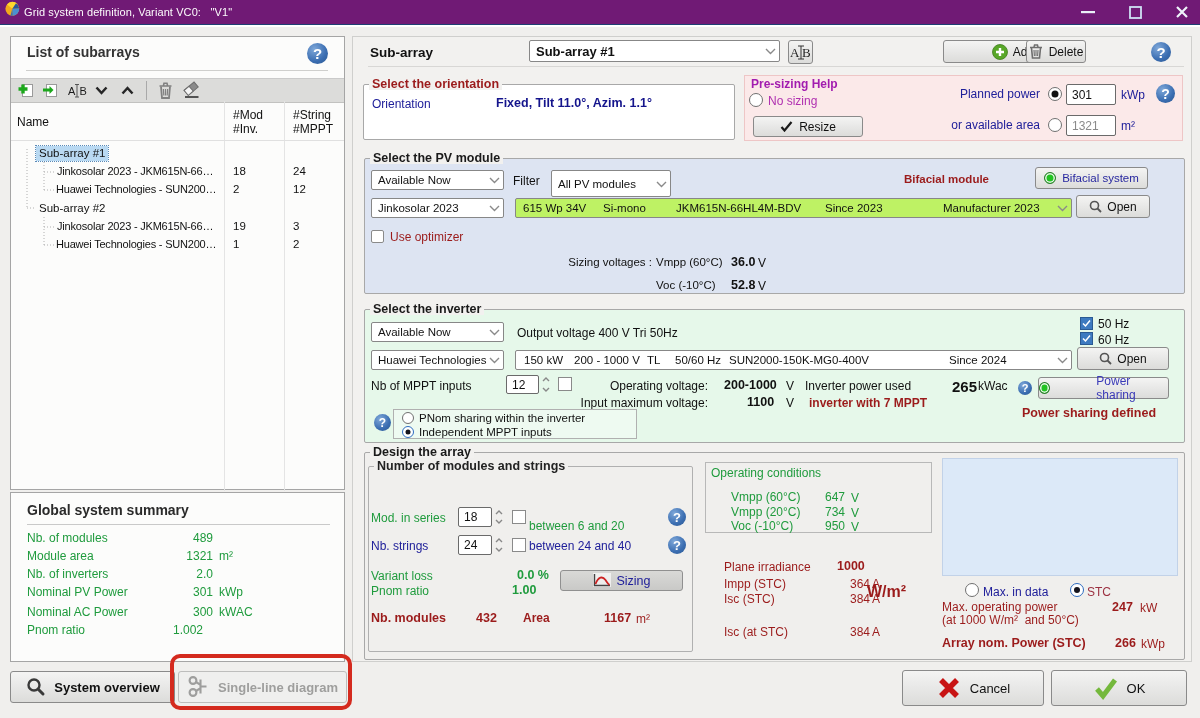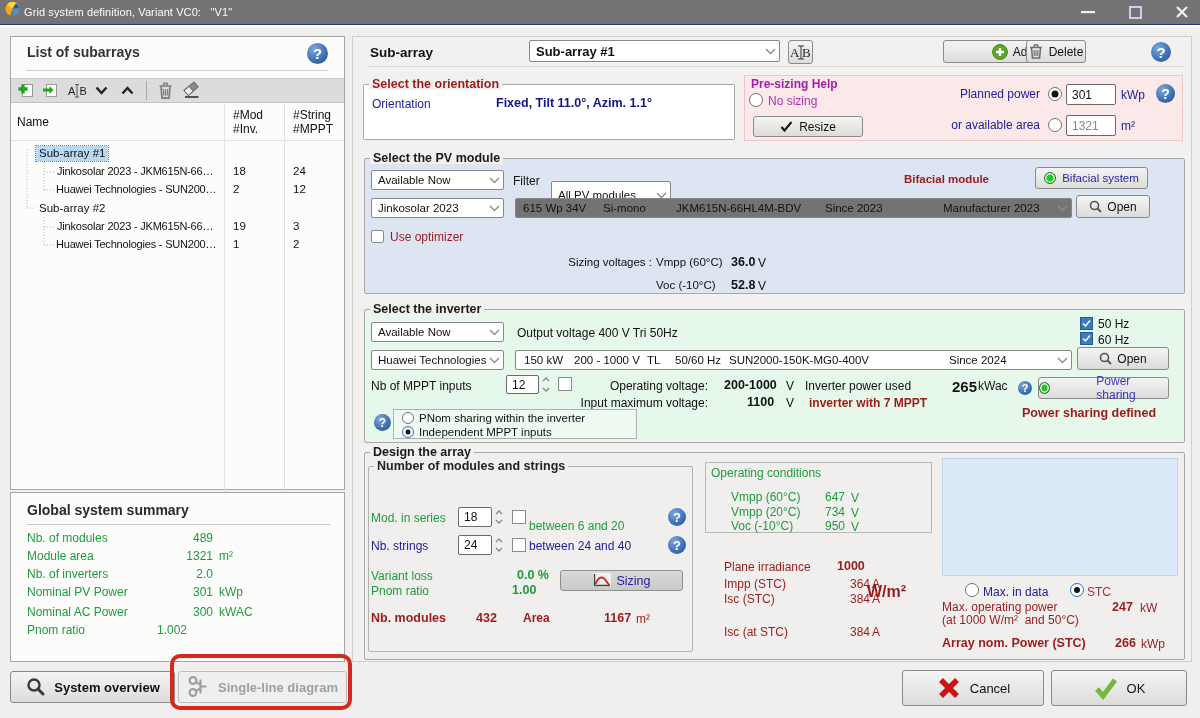--- a/index.html
+++ b/index.html
@@ -1,20 +1,20 @@
 <!DOCTYPE html>
 <html><head>
 <meta charset="utf-8">
 <style>
 * { margin:0; padding:0; box-sizing:border-box; }
 html,body { width:1200px; height:718px; overflow:hidden; }
 body { font-family:"Liberation Sans", sans-serif; background:#f0efed; position:relative; font-size:12px; color:#111; }
 .abs { position:absolute; }
 
-#titlebar { left:0; top:0; width:1200px; height:25px; background:#737373; color:#fff; }
+#titlebar { left:0; top:0; width:1200px; height:25px; background:#701a75; color:#fff; }
 #titlebar .txt { position:absolute; left:24px; top:6px; font-size:11px; color:#fdfdfd; letter-spacing:0.1px; }
 
 .panel { background:#fbfbfa; border:1px solid #a5a5a5; }
 .btn { background:linear-gradient(#f4f4f3,#e9e9e8 45%,#dcdcda); border:1px solid #8a8a8a; border-radius:3px; display:flex; align-items:center; justify-content:center; }
 .btn2 { background:linear-gradient(#d9d9d7,#c9c9c7); border:1px solid #909090; border-radius:3px; display:flex; align-items:center; justify-content:center; }
 .combo { background:#fff; border:1px solid #878787; border-radius:2px; position:absolute; }
 .combo .ct { position:absolute; left:6px; top:50%; transform:translateY(-50%); white-space:nowrap; font-size:11.5px; }
 .chev { position:absolute; right:4px; top:50%; width:10px; height:6px; transform:translateY(-50%); }
 .chev svg { display:block; }
 .q { position:absolute; border-radius:50%; background:radial-gradient(circle at 35% 30%, #7fa8d9, #3a6db1 60%, #2d588f); color:#fff; font-weight:bold; display:flex; align-items:center; justify-content:center; }
@@ -159,21 +159,21 @@
 
 <div class="abs panel" style="left:10px;top:492px;width:335px;height:170px;background:#fcfcfb;">
   <div class="abs" style="left:16px;top:9px;font-size:14px;font-weight:bold;color:#2a2a2a;">Global system summary</div>
   <div class="abs" style="left:16px;top:31px;width:303px;height:1px;background:#c9c9c9"></div>
   <div id="summary">
     <div class="abs green" style="left:16px;top:38px;">Nb. of modules<span class="abs" style="left:130px;width:56px;text-align:right;">489</span></div>
     <div class="abs green" style="left:16px;top:56px;">Module area<span class="abs" style="left:130px;width:56px;text-align:right;">1321</span><span class="abs" style="left:192px;">m²</span></div>
     <div class="abs green" style="left:16px;top:74px;">Nb. of inverters<span class="abs" style="left:130px;width:56px;text-align:right;">2.0</span></div>
     <div class="abs green" style="left:16px;top:92px;">Nominal PV Power<span class="abs" style="left:130px;width:56px;text-align:right;">301</span><span class="abs" style="left:192px;">kWp</span></div>
     <div class="abs green" style="left:16px;top:112px;">Nominal AC Power<span class="abs" style="left:130px;width:56px;text-align:right;">300</span><span class="abs" style="left:192px;">kWAC</span></div>
-    <div class="abs green" style="left:16px;top:130px;">Pnom ratio<span class="abs" style="left:130px;width:56px;">1.002</span></div>
+    <div class="abs green" style="left:16px;top:130px;">Pnom ratio<span class="abs" style="left:120px;width:56px;text-align:right;">1.002</span></div>
   </div>
 </div>
 
 <div class="abs btn" style="left:10px;top:671px;width:165px;height:32px;">
   <svg width="22" height="22" viewBox="0 0 22 22" style="margin-right:7px">
       <circle cx="9" cy="9" r="5.5" fill="none" stroke="#3a3a3a" stroke-width="2.4"></circle>
       <path d="M13.5 13.5 L18 18" stroke="#3a3a3a" stroke-width="3" stroke-linecap="round"></path>
     </svg>
   <span style="font-weight:bold;font-size:13px;">System overview</span>
 </div>
@@ -264,42 +264,42 @@
 <div id="pvmodule">
   <div class="combo" style="left:371px;top:170px;width:133px;height:20px;">
     <span class="ct">Available Now</span>
     <span class="chev">
         <svg width="11" height="7" viewBox="0 0 11 7">
           <path d="M1 1 L5.5 5.5 L10 1" fill="none" stroke="#8a8a8a" stroke-width="1.4"></path>
         </svg>
       </span>
   </div>
   <div class="abs" style="left:513px;top:174px;">Filter</div>
-  <div class="combo" style="left:551px;top:170px;width:120px;height:27px;margin-top:11px;">
+  <div class="combo" style="left:551px;top:170px;width:120px;height:27px;">
     <span class="ct">All PV modules</span>
     <span class="chev">
         <svg width="11" height="7" viewBox="0 0 11 7">
           <path d="M1 1 L5.5 5.5 L10 1" fill="none" stroke="#8a8a8a" stroke-width="1.4"></path>
         </svg>
       </span>
   </div>
   <div class="abs b dred" style="left:904px;top:173px;font-size:11.5px;">Bifacial module</div>
   <div class="abs btn" style="left:1035px;top:167px;width:113px;height:22px;">
     <span style="width:12px;height:12px;border-radius:50%;background:#22c322;border:1.5px solid #2f7a2f;display:inline-block;margin-right:6px;box-shadow:inset 0 0 0 1.5px #e6f9e6;"></span>
     <span style="color:#2828a0;font-size:11.5px;">Bifacial system</span>
   </div>
   <div class="combo" style="left:371px;top:198px;width:133px;height:20px;">
     <span class="ct">Jinkosolar 2023</span>
     <span class="chev">
         <svg width="11" height="7" viewBox="0 0 11 7">
           <path d="M1 1 L5.5 5.5 L10 1" fill="none" stroke="#8a8a8a" stroke-width="1.4"></path>
         </svg>
       </span>
   </div>
-  <div class="combo" style="left:515px;top:198px;width:557px;height:20px;background:#737373;">
+  <div class="combo" style="left:515px;top:198px;width:557px;height:20px;background:#bef264;">
     <span class="ct" style="left:7px;">615 Wp 34V</span>
     <span class="ct" style="left:87px;">Si-mono</span>
     <span class="ct" style="left:160px;">JKM615N-66HL4M-BDV</span>
     <span class="ct" style="left:309px;">Since 2023</span>
     <span class="ct" style="left:427px;">Manufacturer 2023</span>
     <span class="chev">
         <svg width="11" height="7" viewBox="0 0 11 7">
           <path d="M1 1 L5.5 5.5 L10 1" fill="none" stroke="#8a8a8a" stroke-width="1.4"></path>
         </svg>
       </span>

